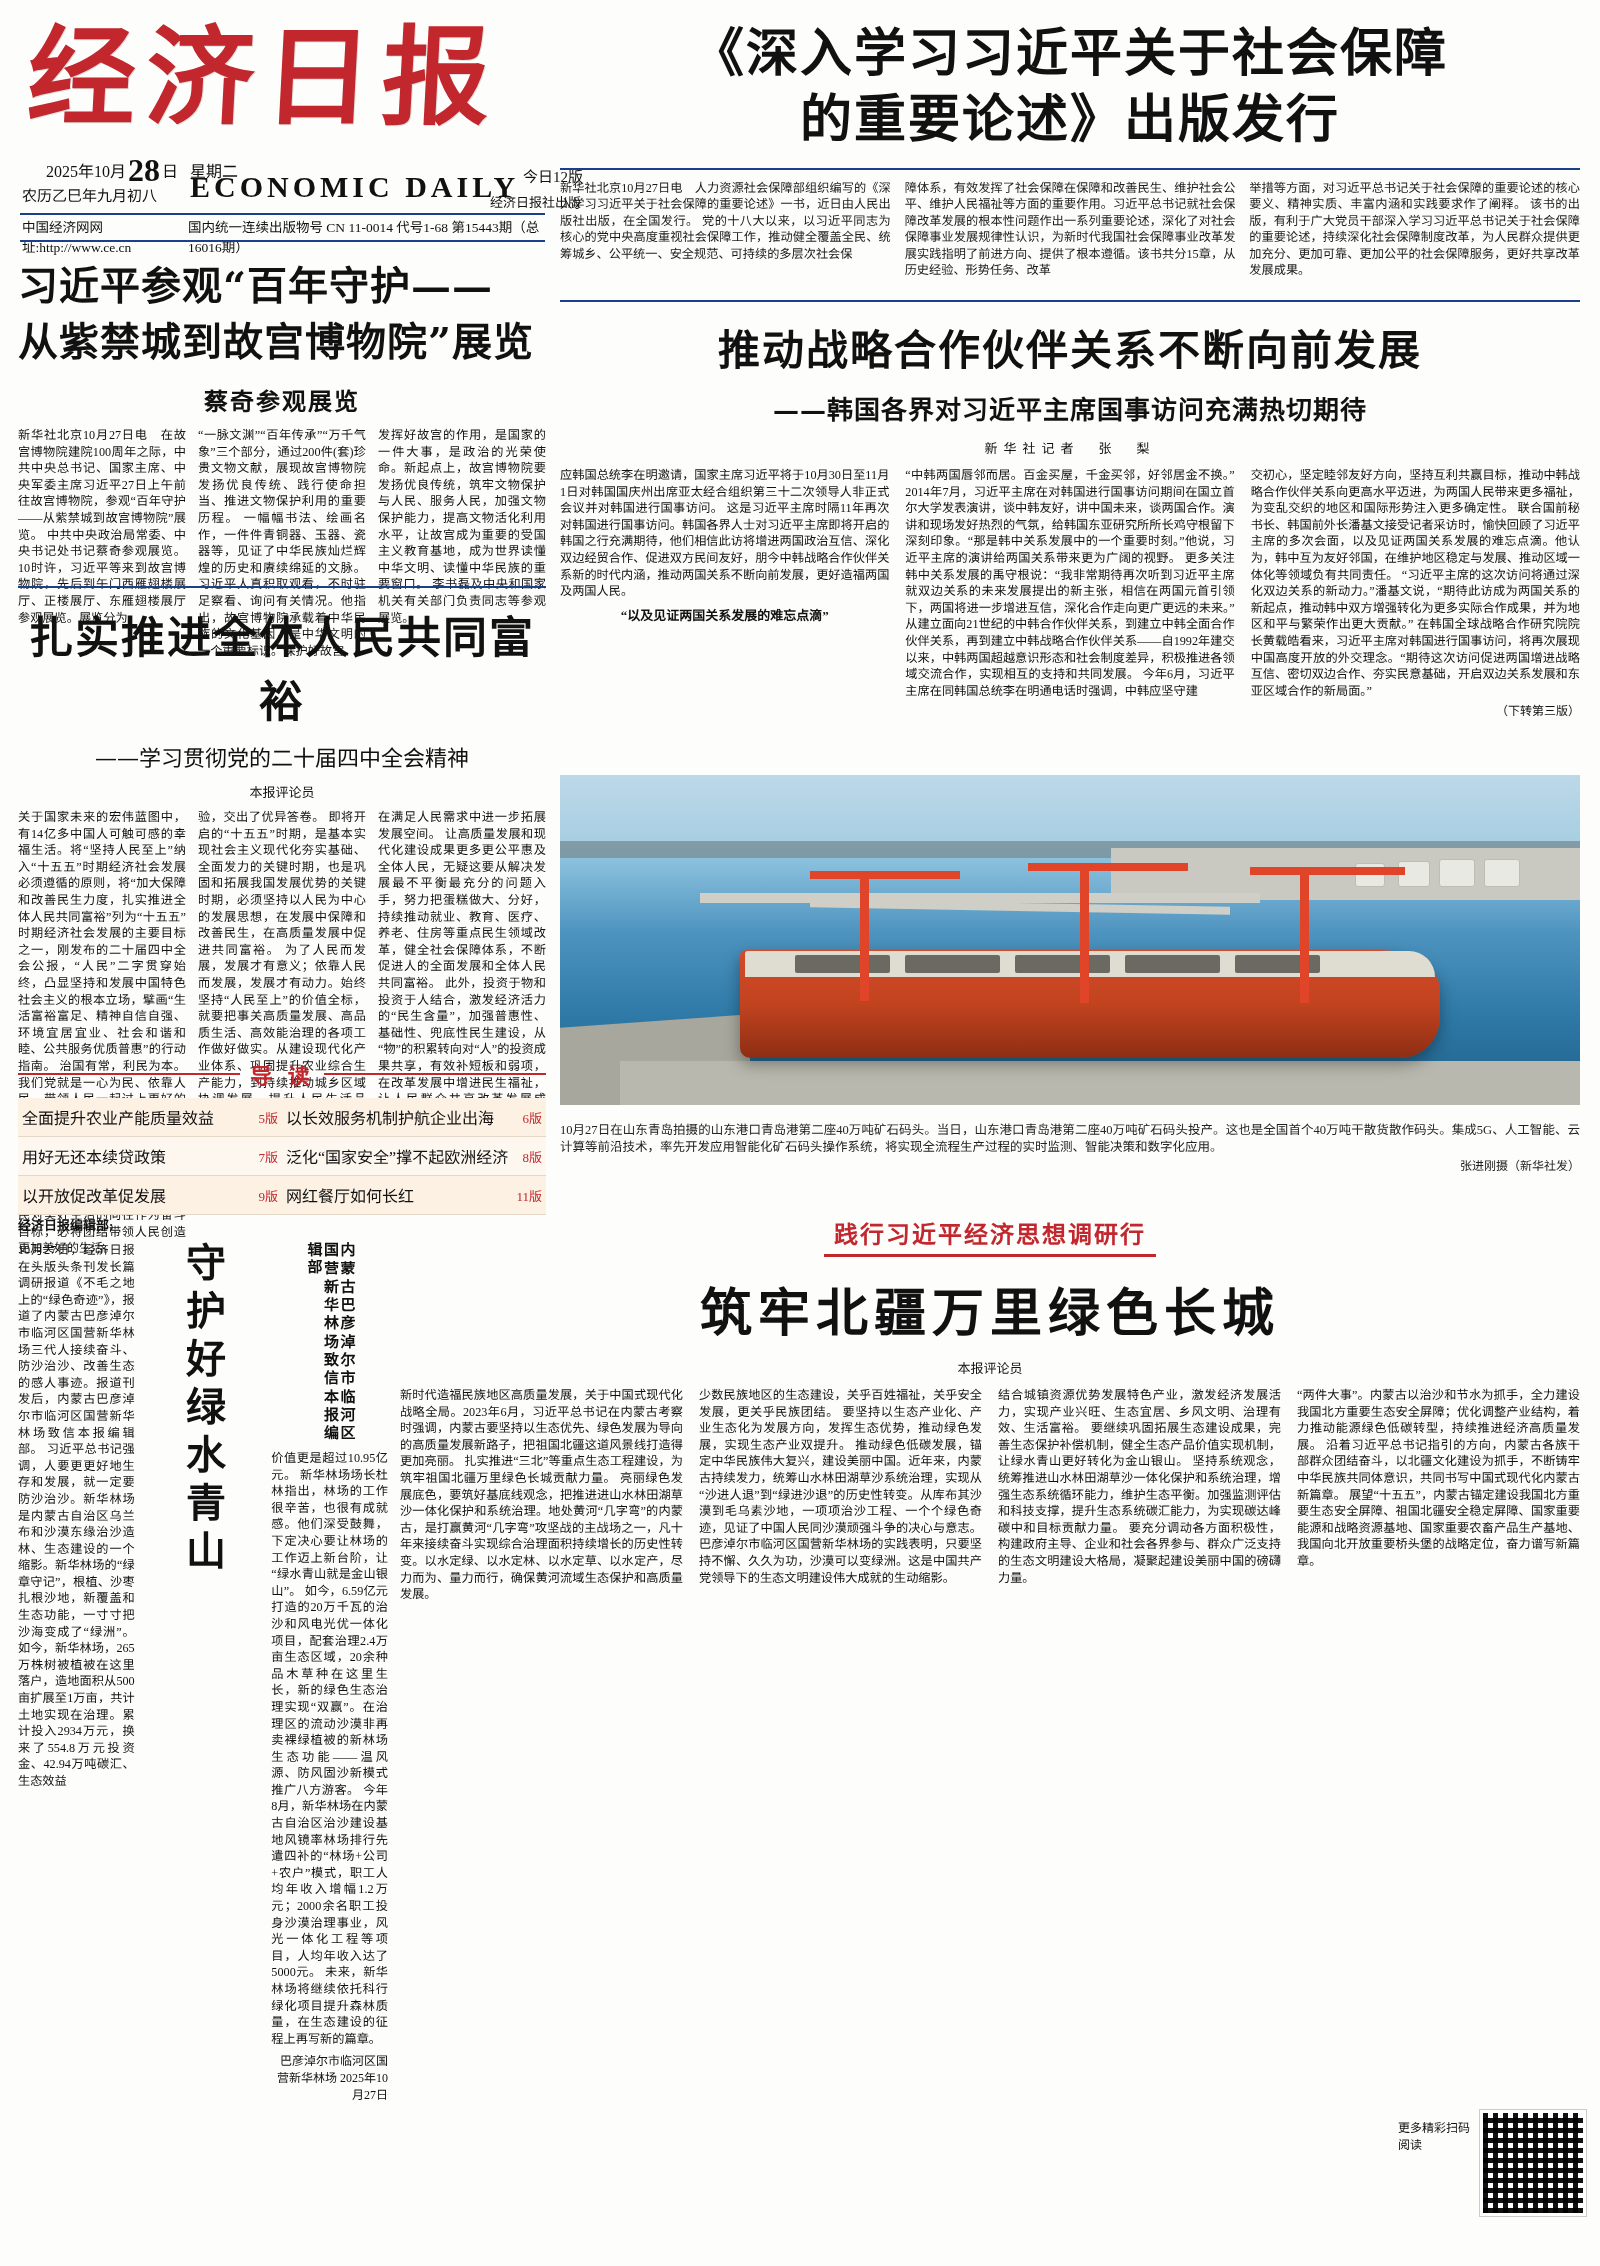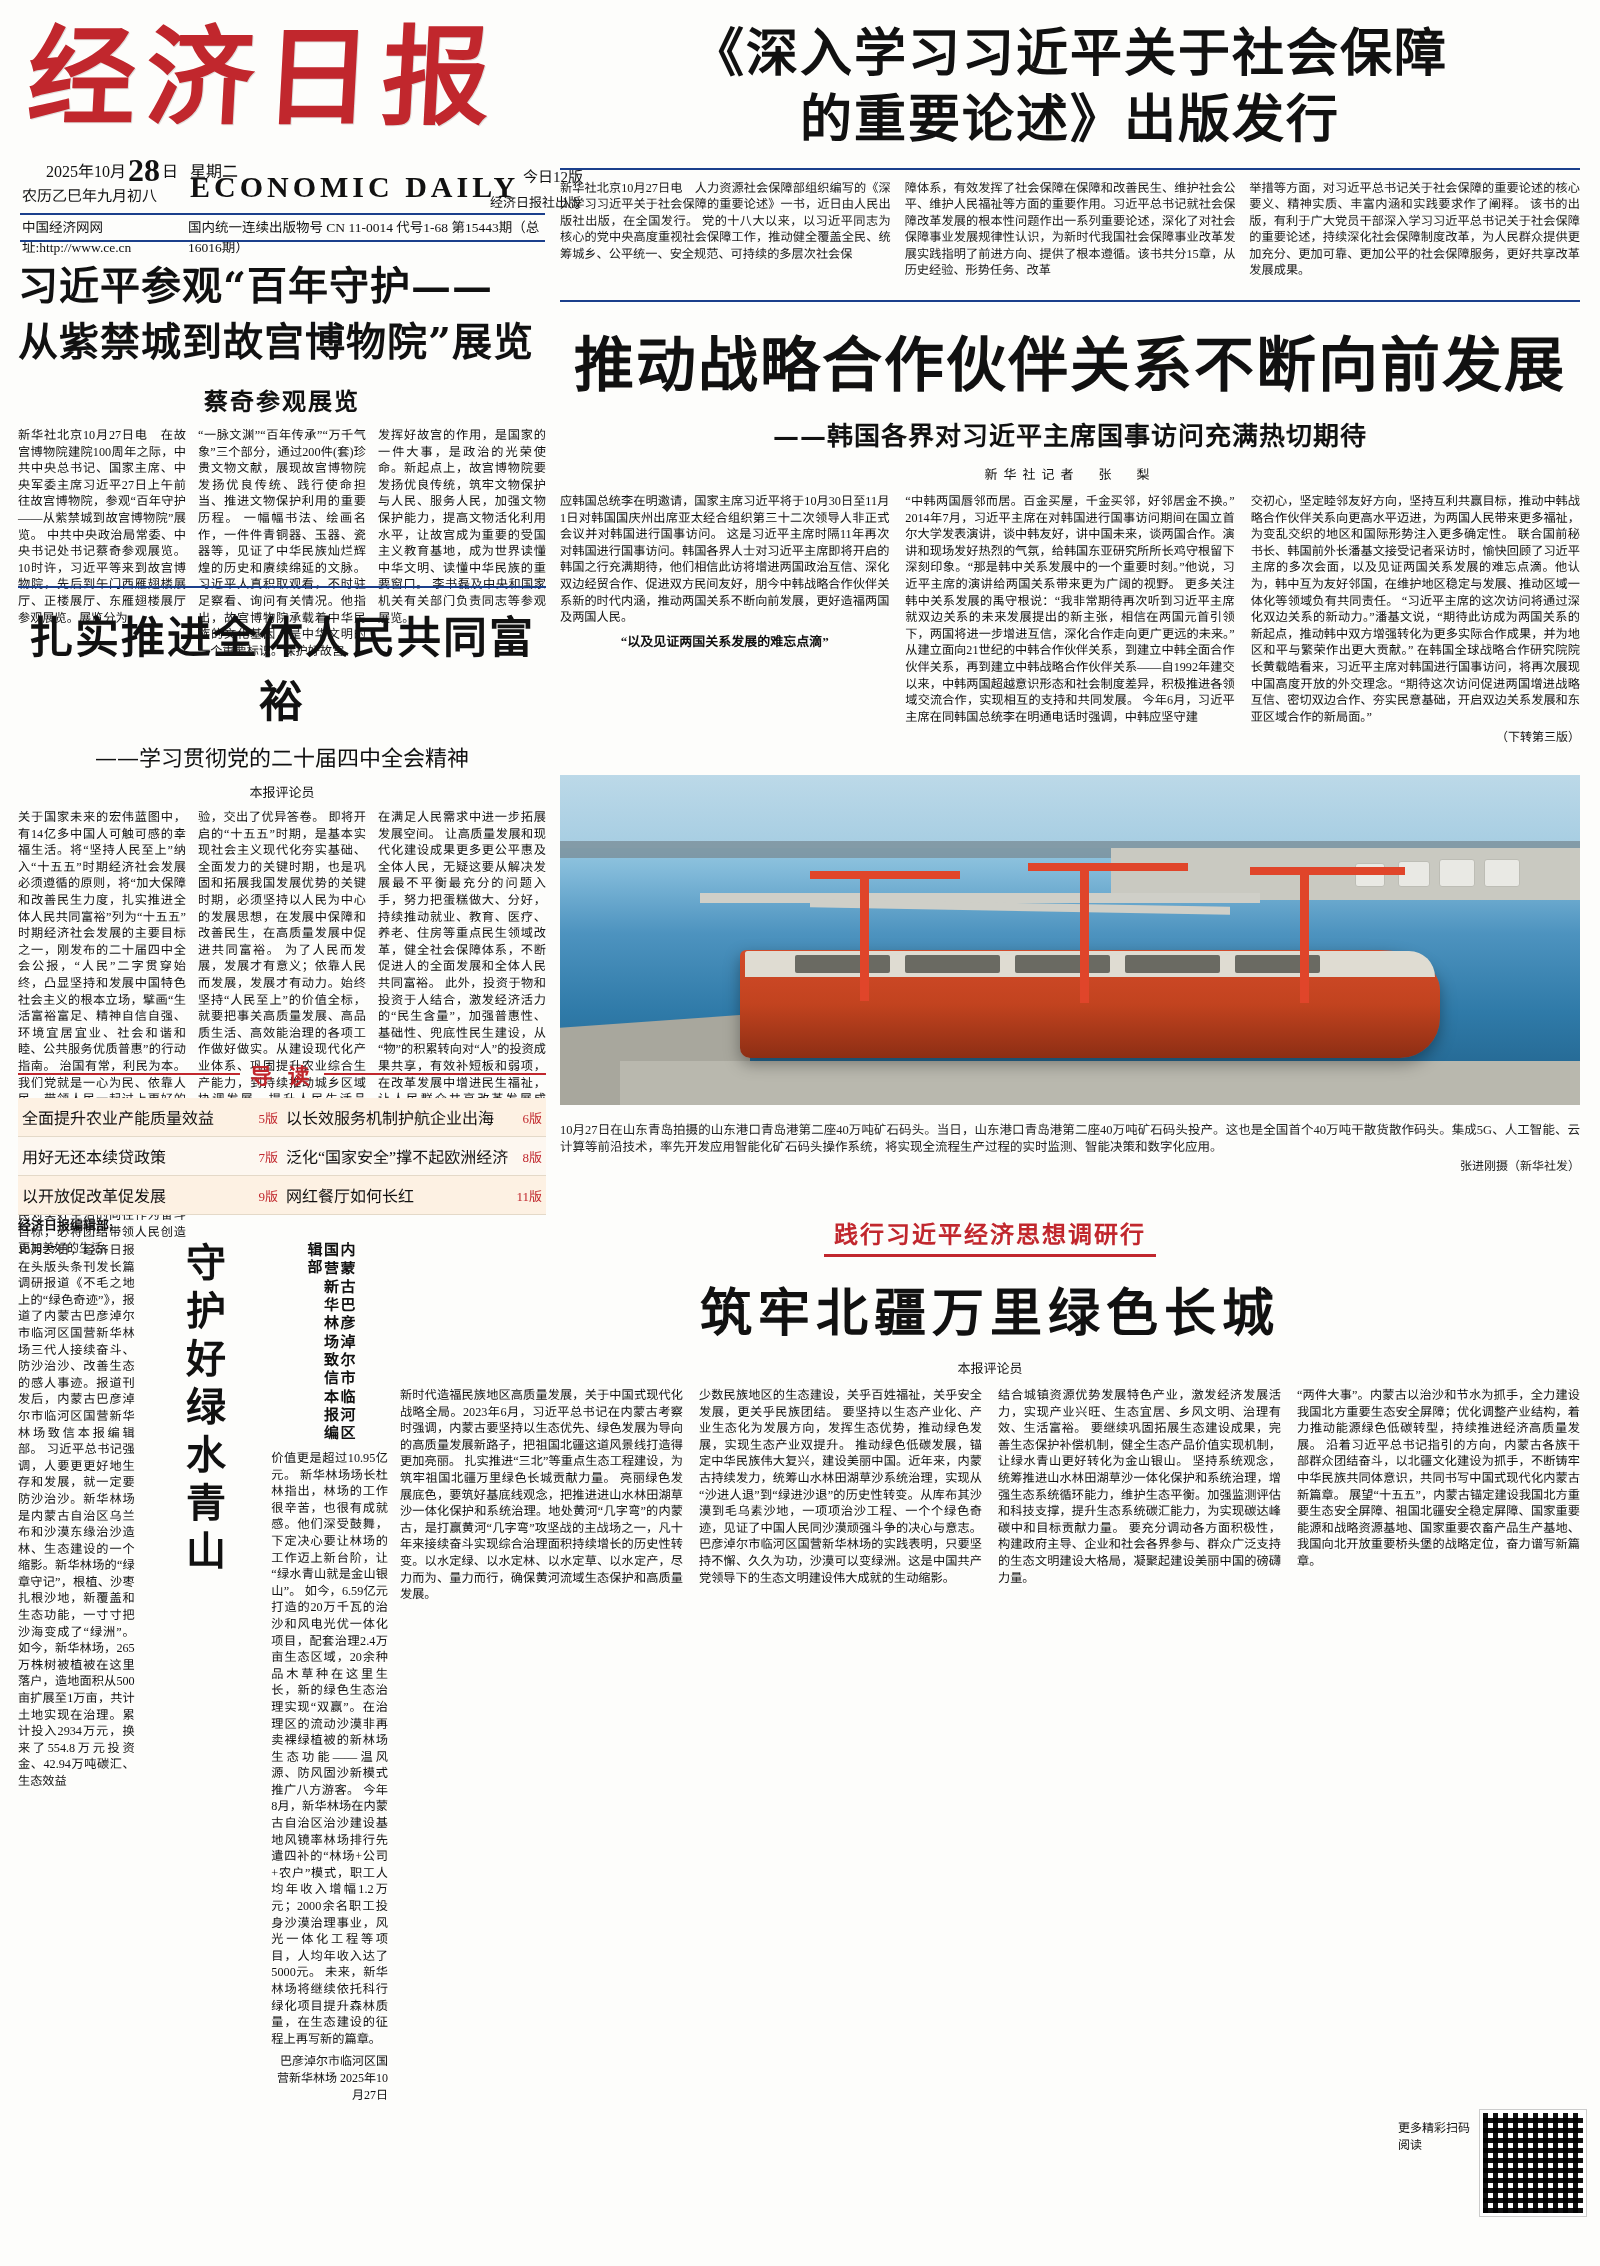--- a/index.html
+++ b/index.html
@@ -85,21 +85,21 @@
   .daodu-grid{display:grid;grid-template-columns:1fr 1fr;gap:0;}
   .dd-cell{display:flex;align-items:center;padding:7px 4px;font-size:16px;border-bottom:1px solid #e4d9c8;}
   .dd-cell:nth-child(4n+1),.dd-cell:nth-child(4n+2){background:#fdf1e3;}
   .dd-cell:nth-child(4n+3),.dd-cell:nth-child(4n+4){background:#fdf7f0;}
   .dd-text{flex:1;}
   .dd-page{font-size:13px;color:#c1272d;padding-left:6px;white-space:nowrap;}
 
   
   .right-second{position:absolute;left:560px;top:300px;width:1020px;}
   .rs-rule{width:1020px;height:2px;background:#1b3f8b;margin-bottom:14px;}
-  .rs-title{font-family:"DejaVu Serif",serif;font-weight:700;font-size:60px;text-align:center;letter-spacing:2px;}
+  .rs-title{font-family:"DejaVu Serif",serif;font-weight:700;font-size:42px;text-align:center;letter-spacing:2px;}
   .rs-sub{font-family:"DejaVu Serif",serif;font-weight:700;font-size:26px;text-align:center;margin-top:12px;letter-spacing:1px;}
   .rs-author{font-size:13px;text-align:center;margin-top:12px;letter-spacing:6px;}
   .rs-body{margin-top:10px;display:flex;gap:16px;}
   .rs-body .col{flex:1;font-size:12.2px;line-height:16.6px;text-align:justify;}
   .rs-body .col .sub-h{font-weight:700;text-align:center;text-indent:0;font-size:13px;margin:8px 0 6px;}
   .rs-end{text-align:right;font-size:12px;margin-top:4px;}
 
   
   .photo-wrap{position:absolute;left:560px;top:775px;width:1020px;height:355px;}
   .photo{width:1020px;height:330px;position:relative;overflow:hidden;

